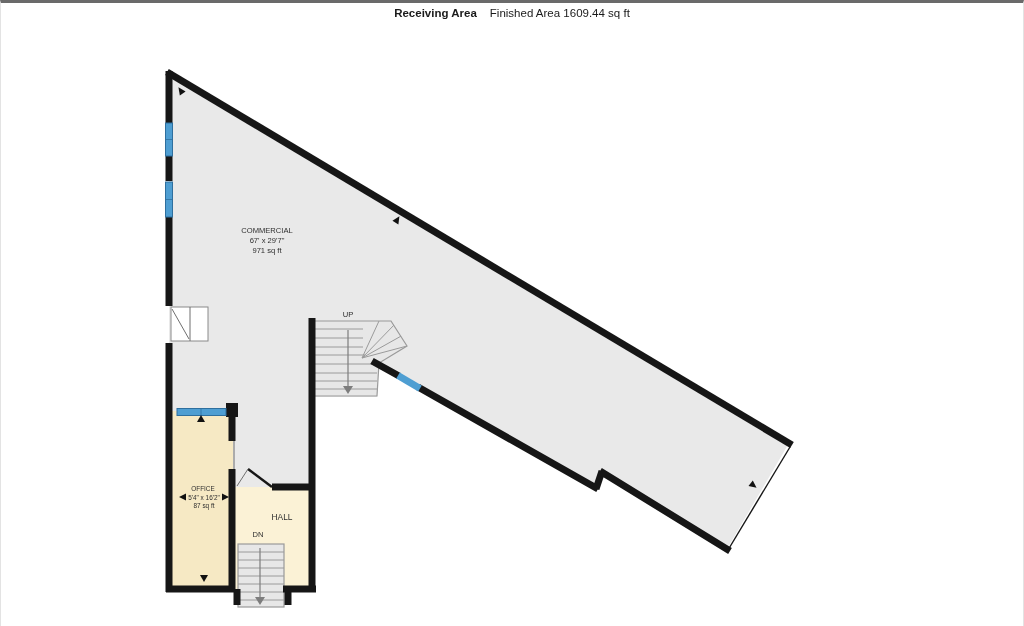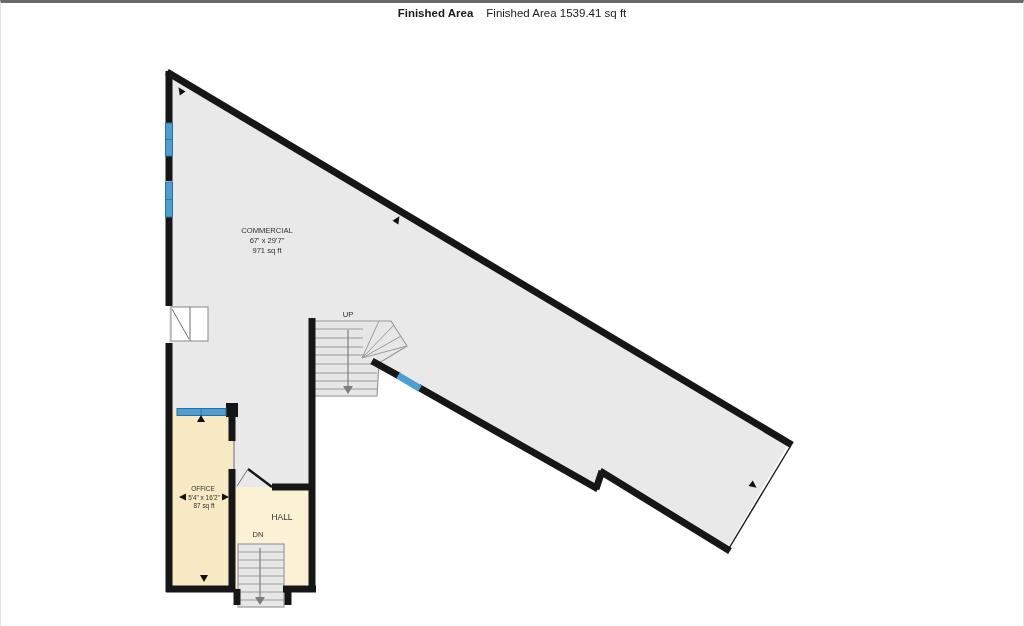--- a/index.html
+++ b/index.html
@@ -42,22 +42,22 @@
   .fs-big{font-size:7.6px;}
   .fs-small{font-size:6.4px;}
   .fs-hall{font-size:8.4px;}
 </style>
 </head>
 <body>
 
 <div id="page">
 
   <div id="header">
-    <span class="title">Finished Area</span>
-    <span class="subtitle">Finished Area 1539.41 sq ft</span>
+    <span class="title">Receiving Area</span>
+    <span class="subtitle">Finished Area 1609.44 sq ft</span>
   </div>
 
   <svg id="plan-svg" width="1024" height="626" viewBox="0 0 1024 626" xmlns="http://www.w3.org/2000/svg">
 
     <defs>
       <clipPath id="upstairclip">
         <path d="M313,318 L390,318 L406,343 L378,360 L376,393 L313,393 Z"></path>
       </clipPath>
     </defs>
 

